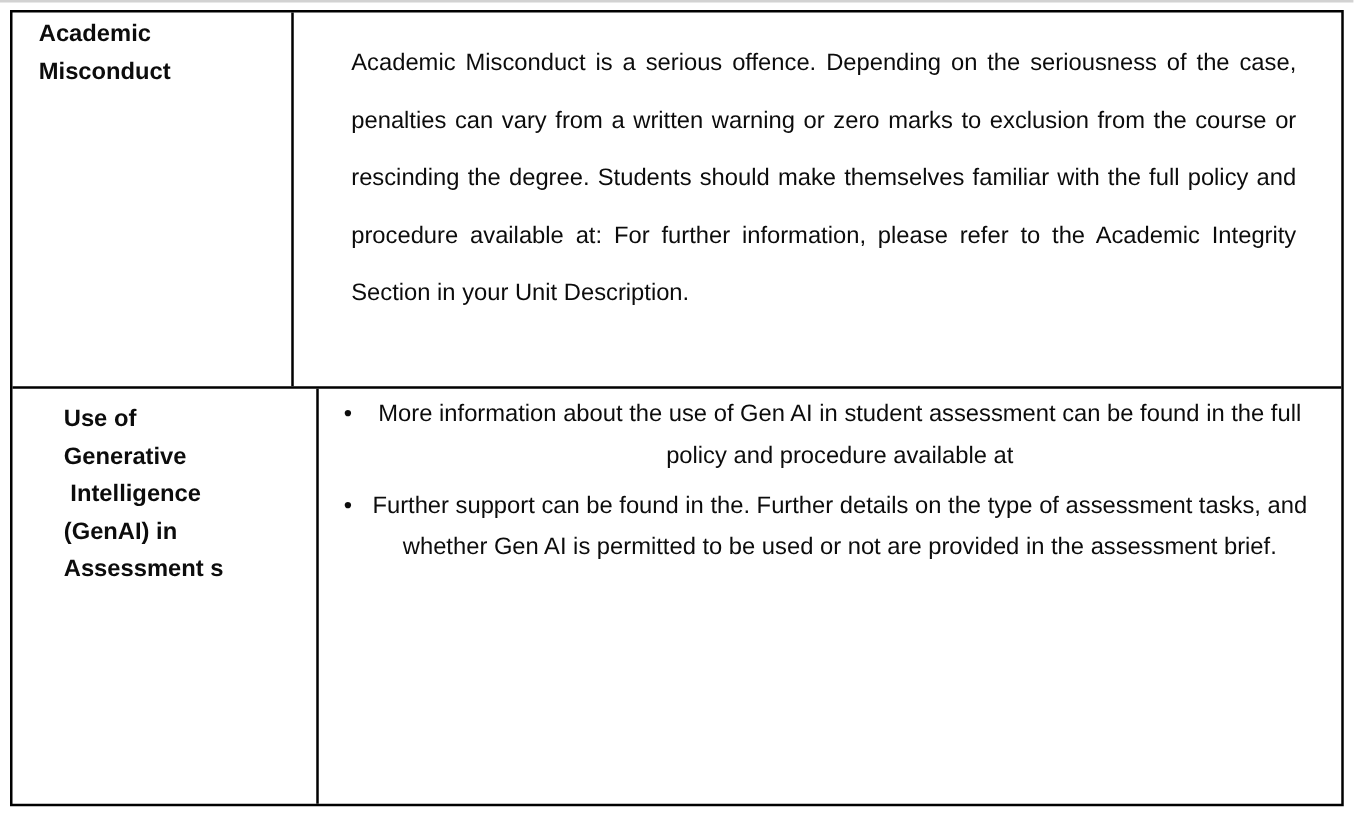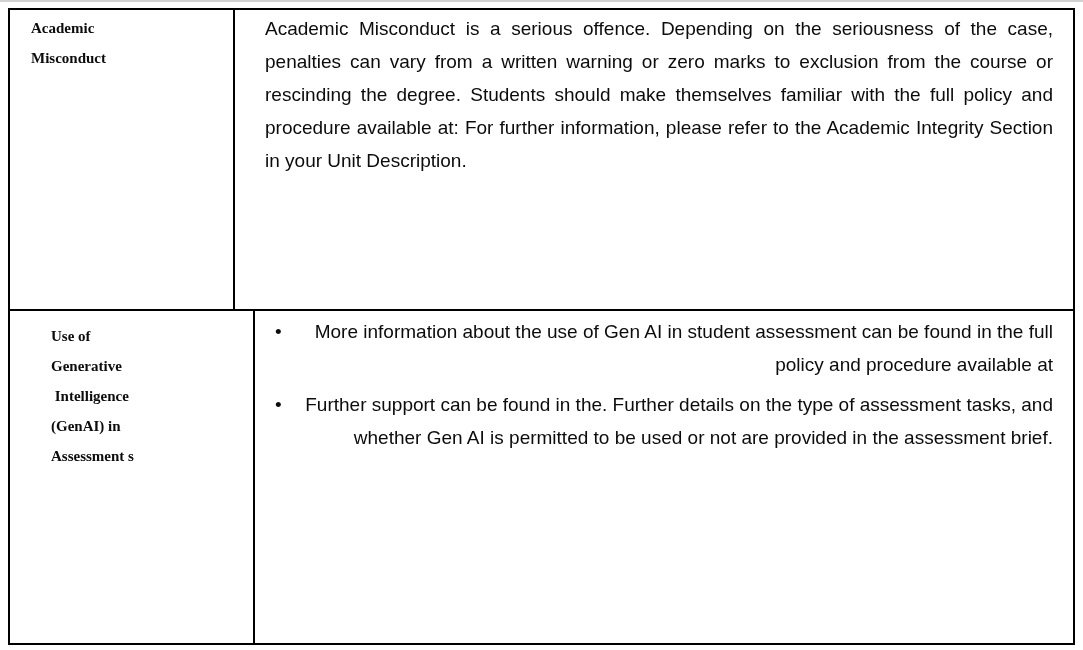--- a/index.html
+++ b/index.html
@@ -61,51 +61,50 @@
     margin-left: 20px;
   }
   .cell-content {
     flex: 1 1 auto;
     padding: 2px 20px 0 30px;
   }
   .row-2 .cell-content {
     padding: 4px 20px 0 20px;
   }
   .label-line {
-    font-size: 15px;
+    font-size: 19px;
     font-weight: 700;
     line-height: 30px;
     white-space: pre;
-    font-family: Liberation Serif, serif;
   }
   .body-para {
-    margin: 0;
+    margin: 16px;
     font-size: 19px;
-    line-height: 33px;
+    line-height: 46px;
     text-align: justify;
   }
   .bullets {
     list-style: none;
     margin: 0;
     padding: 0;
     font-size: 19px;
     line-height: 33px;
   }
   .bullets li {
     display: flex;
     align-items: flex-start;
     margin: 0 0 7px 0;
   }
   .bullet-glyph {
     flex: 0 0 auto;
     margin-right: 9px;
   }
   .bullet-text {
     flex: 1 1 auto;
-    text-align: right;
+    text-align: center;
   }
 </style>
 </head>
 <body>
 
 <div class="page">
   <div class="top-edge"></div>
 
   <div class="doc-table">
 

